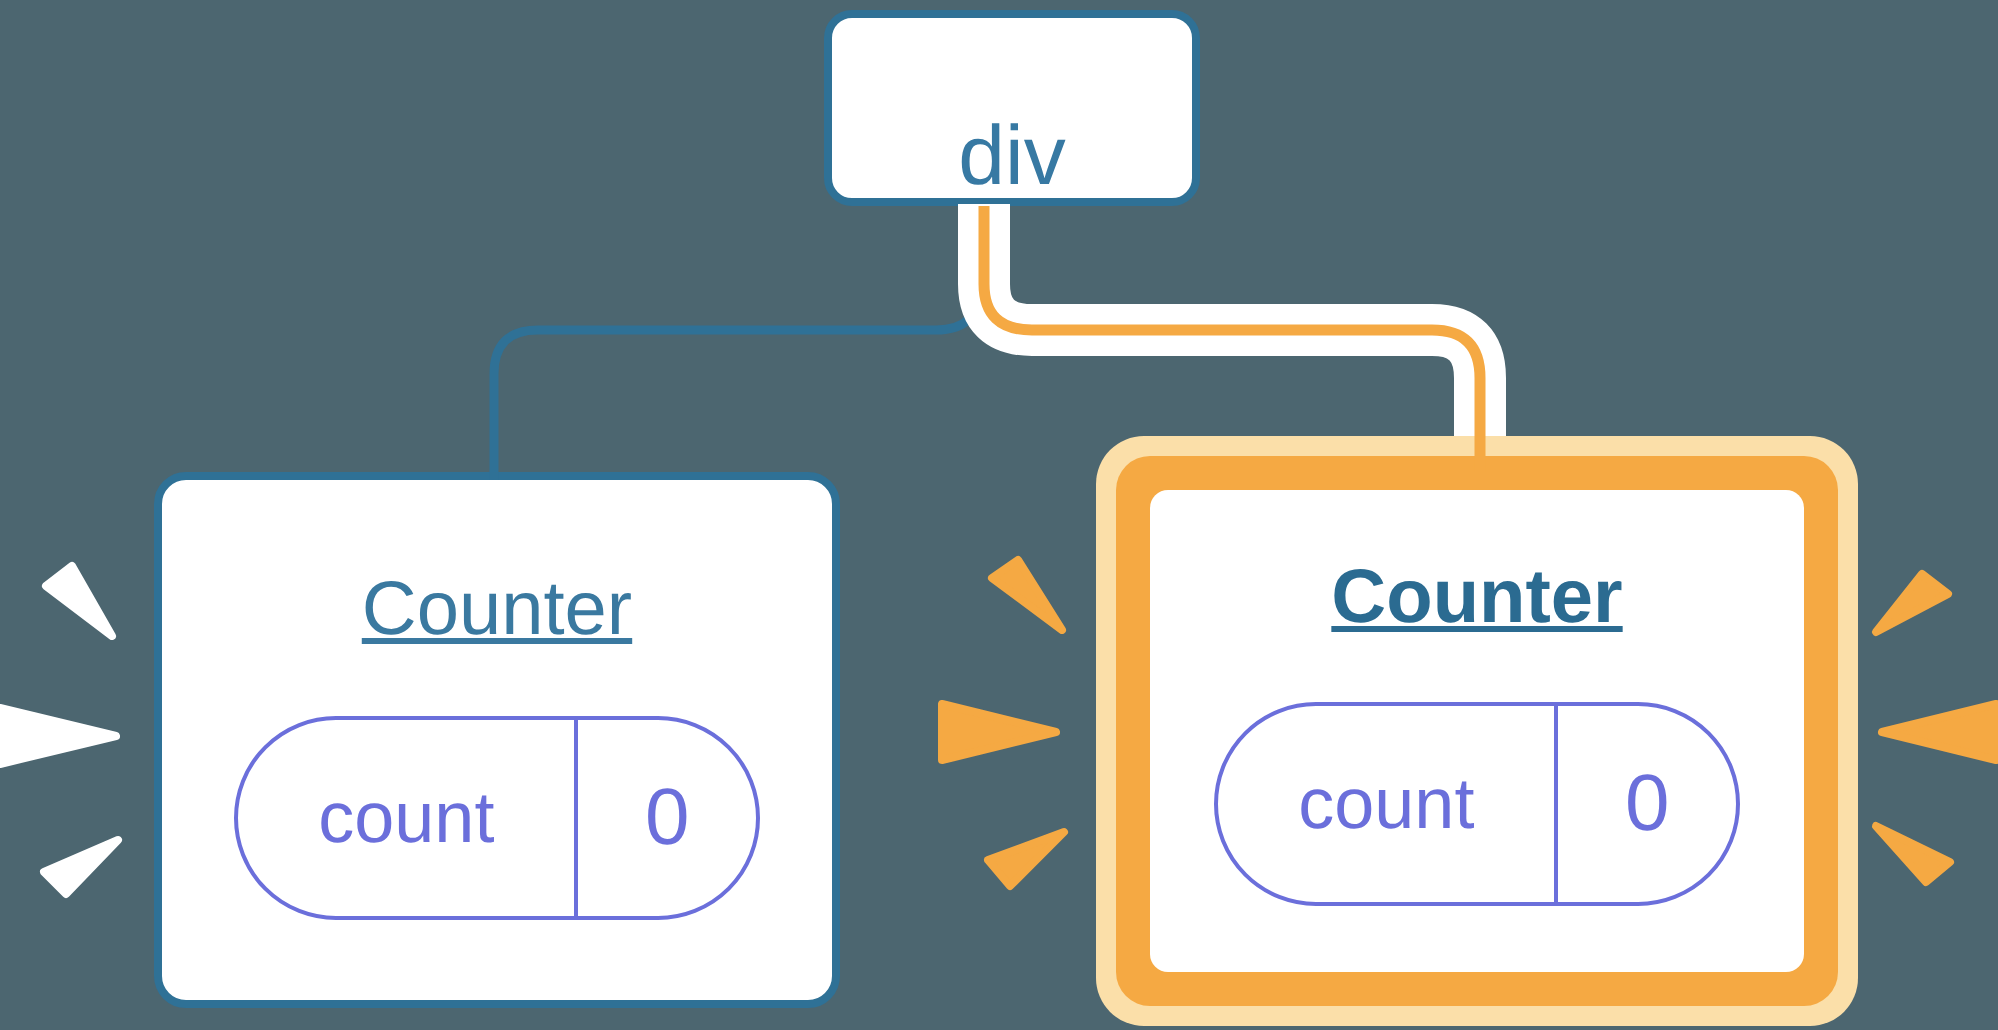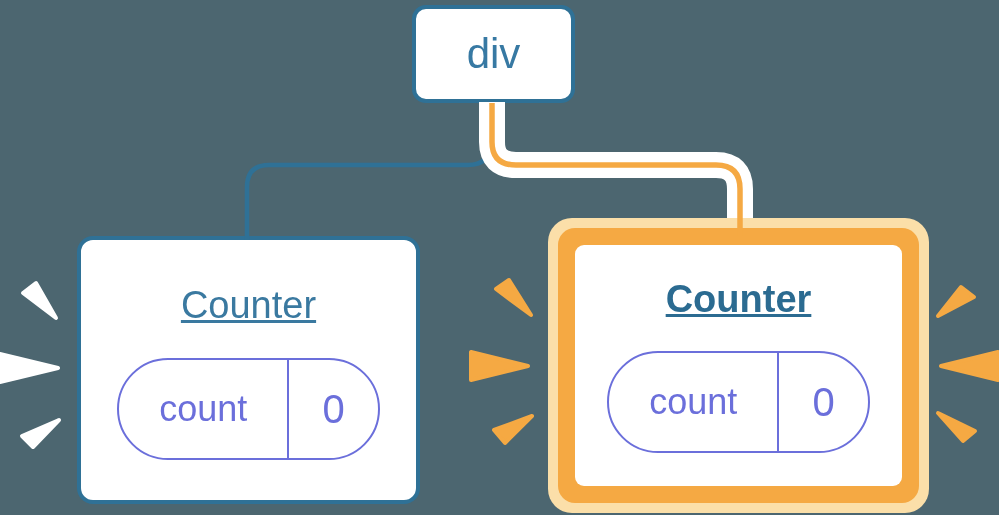--- a/index.html
+++ b/index.html
@@ -22,26 +22,26 @@
   .canvas{
     position:relative;
     width:999px;height:515px;
     background:var(--background);
     overflow:hidden;
   }
   
   .root-node{
     position:absolute;
     left:412px;top:5px;
-    width:163px;height:98px;
+    width:188px;height:98px;
     box-sizing:border-box;
     background:var(--card_white);
     border:4px solid var(--node_blue);
     border-radius:14px;
-    display:flex;align-items:center;justify-content:center;
+    display:flex;align-items:flex-end;justify-content:center;
     z-index:3;
   }
   .root-node span{
     color:var(--text_blue);
     font-size:42px;
     font-weight:500;
     line-height:1;
   }
   
   .counter-card{

